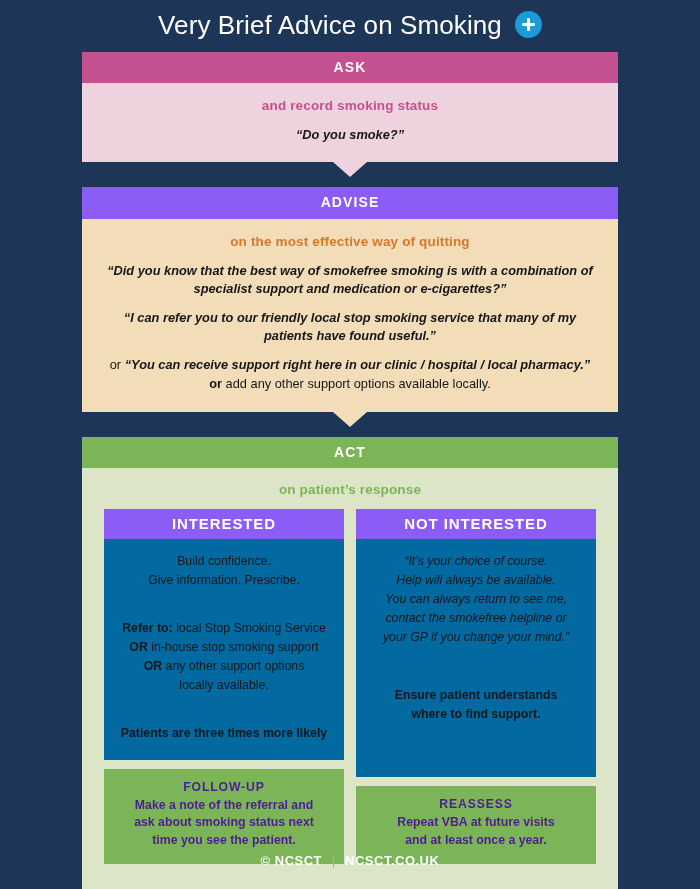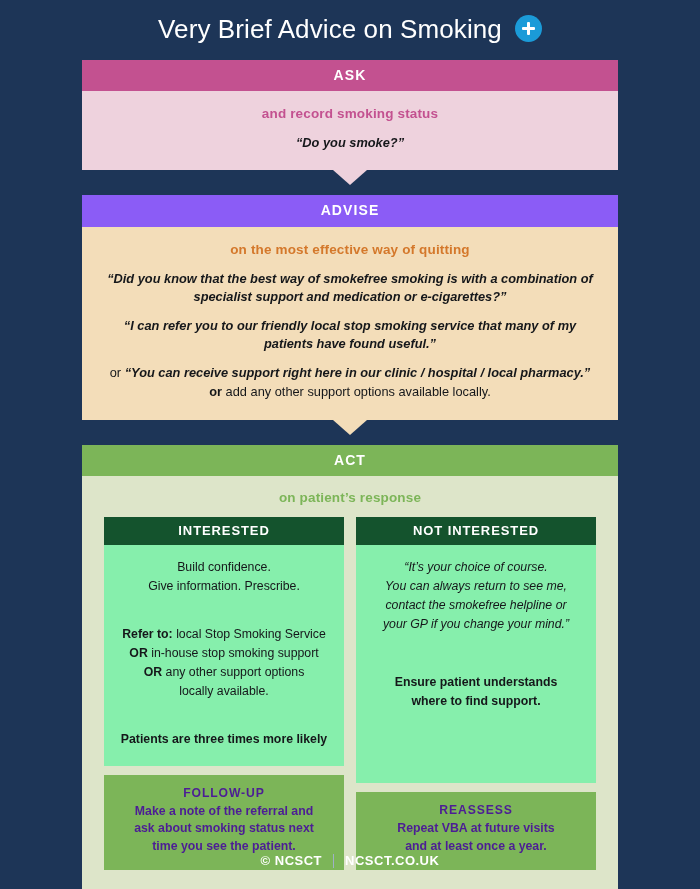--- a/index.html
+++ b/index.html
@@ -139,47 +139,47 @@
   .advise .band { background: #8b5cf6; }
   .advise .body-box { background: #f3ddb9; padding-top: 15px; padding-bottom: 19px; }
   .advise .subtitle { color: #d4782b; }
   .advise .arrow { border-top: 15px solid #f3ddb9; }
 
   
   .act { margin-top: 25px; }
   .act .band { background: #7cb558; }
   .act .body-box {
     background: #dde5c9;
-    padding: 14px 22px 19px;
+    padding: 14px 22px 25px;
   }
   .act .subtitle { color: #7cb558; margin-bottom: 12px; }
 
   
   .columns {
     display: flex;
     gap: 12px;
     width: 100%;
   }
   .column {
     flex: 1 1 0;
     display: flex;
     flex-direction: column;
     min-width: 0;
   }
   .col-head {
-    background: #14532d;
-    color: #ffffff;
-    font-size: 13px;
+    background: #8b5cf6;
+    color: #ffffff;
+    font-size: 15px;
     font-weight: bold;
     letter-spacing: 0.9px;
     text-align: center;
     padding: 6px 0 7px;
   }
   .col-body {
-    background: #86efac;
+    background: #0369a1;
     padding: 13px 9px 16px;
     text-align: center;
     color: #15171a;
     flex: 1 1 auto;
     display: flex;
     flex-direction: column;
     justify-content: flex-start;
     gap: 17px;
   }
   .col-line {
@@ -296,20 +296,21 @@
             <div class="foot-line">ask about smoking status next</div>
             <div class="foot-line">time you see the patient.</div>
           </div>
         </div>
 
         <div class="column">
           <div class="col-head">NOT INTERESTED</div>
           <div class="col-body">
             <div class="col-block">
               <div class="col-line italic">“It’s your choice of course.</div>
+              <div class="col-line italic">Help will always be available.</div>
               <div class="col-line italic">You can always return to see me,</div>
               <div class="col-line italic">contact the smokefree helpline or</div>
               <div class="col-line italic">your GP if you change your mind.”</div>
             </div>
             <div class="col-block" style="margin-top:22px">
               <div class="col-line bold">Ensure patient understands</div>
               <div class="col-line bold">where to find support.</div>
             </div>
           </div>
           <div class="col-foot">

